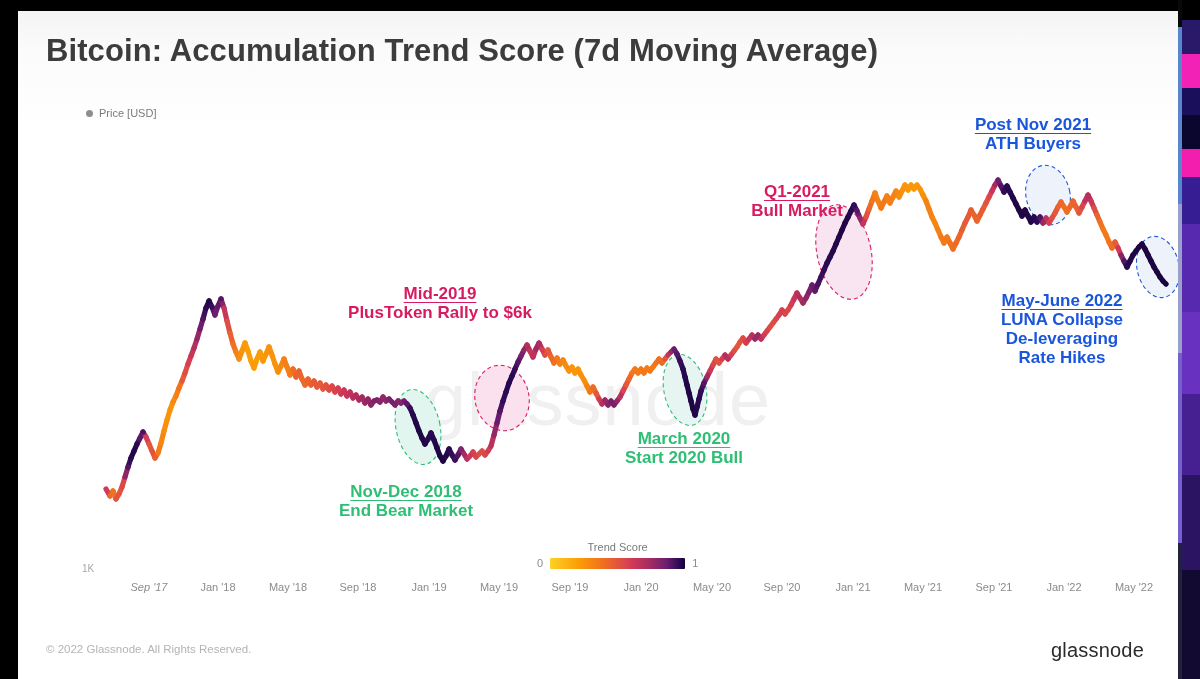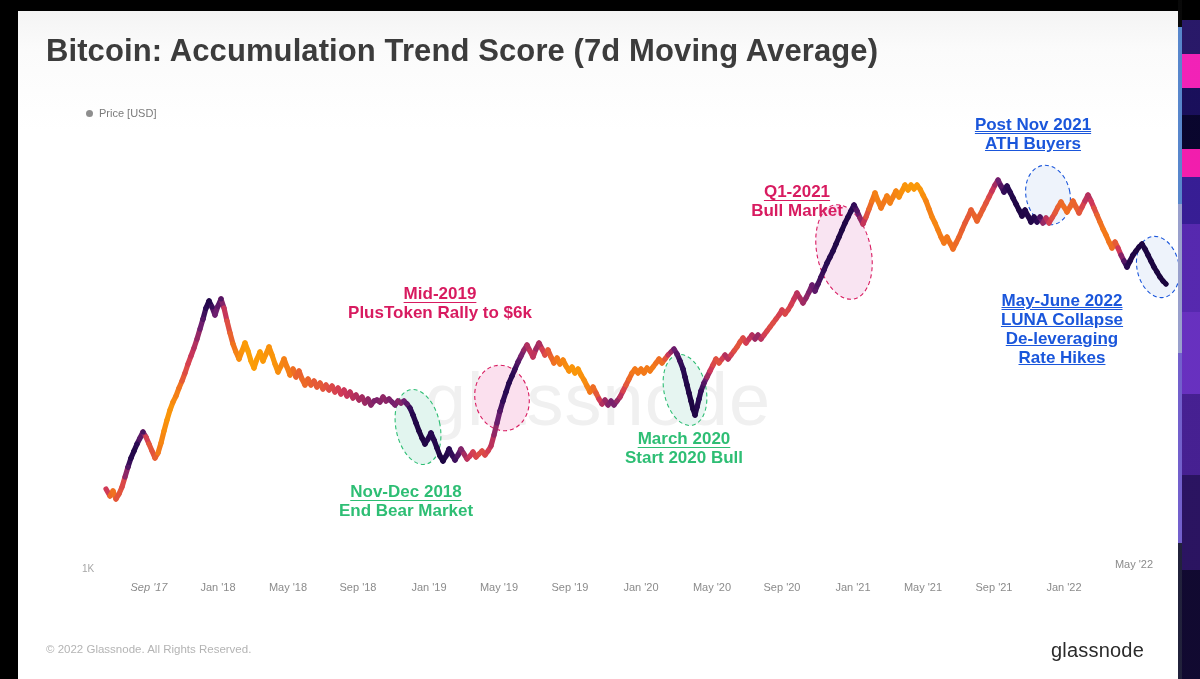--- a/index.html
+++ b/index.html
@@ -50,21 +50,21 @@
     font-size:74px;font-weight:400;color:#f0f0f0;
     letter-spacing:1px;user-select:none;pointer-events:none;
     line-height:1;
   }
   
   .anno{position:absolute;text-align:center;line-height:1.12;white-space:nowrap;}
   .anno .l1{font-weight:bold;font-size:17px;text-decoration:underline;text-underline-offset:3px;}
   .anno .ln{font-weight:bold;font-size:17px;display:block;}
   .anno.crimson{color:#d81b60;}
   .anno.green{color:#2ebe74;}
-  .anno.blue{color:#1a56db;text-decoration:underline;}
+  .anno.blue{color:#1a56db;}
   
   .xtick{position:absolute;font-size:11px;color:#8b8b8b;text-align:center;transform:translateX(-50%);}
   #ylab{position:absolute;left:64px;top:552px;font-size:10px;color:#a7a7a7;}
   
   #cbar-wrap{position:absolute;left:519px;top:530px;text-align:center;}
   #cbar-title{font-size:11px;color:#7a7a7a;margin-bottom:4px;}
   #cbar-row{display:flex;align-items:center;gap:7px;}
   #cbar{width:135px;height:11px;border-radius:1px;
     background:linear-gradient(90deg,#fcd225 0%,#fb9b06 22%,#f1731d 38%,#e2543d 50%,#cf3759 62%,#a42c60 74%,#6e1e6f 86%,#2a0a54 96%,#150436 100%);}
   .cbar-end{font-size:11px;color:#8b8b8b;}
@@ -595,21 +595,29 @@
         <div class="xtick" style="left: 411px; top: 570px;">Jan '19</div>
         <div class="xtick" style="left: 481px; top: 570px;">May '19</div>
         <div class="xtick" style="left: 552px; top: 570px;">Sep '19</div>
         <div class="xtick" style="left: 623px; top: 570px;">Jan '20</div>
         <div class="xtick" style="left: 694px; top: 570px;">May '20</div>
         <div class="xtick" style="left: 764px; top: 570px;">Sep '20</div>
         <div class="xtick" style="left: 835px; top: 570px;">Jan '21</div>
         <div class="xtick" style="left: 905px; top: 570px;">May '21</div>
         <div class="xtick" style="left: 976px; top: 570px;">Sep '21</div>
         <div class="xtick" style="left: 1046px; top: 570px;">Jan '22</div>
-        <div class="xtick" style="left: 1116px; top: 547px;">May '22</div>
+        <div class="xtick" style="left: 1116px; top: 570px;">May '22</div>
       </div>
 
+    <div id="cbar-wrap">
+      <div id="cbar-title">Trend Score</div>
+      <div id="cbar-row">
+        <span class="cbar-end">0</span>
+        <span id="cbar"></span>
+        <span class="cbar-end">1</span>
+      </div>
+    </div>
 
     <div id="footer-copy">© 2022 Glassnode. All Rights Reserved.</div>
     <div id="footer-logo">glassnode</div>
 
   </div>
 </div>
 
 </body></html>

